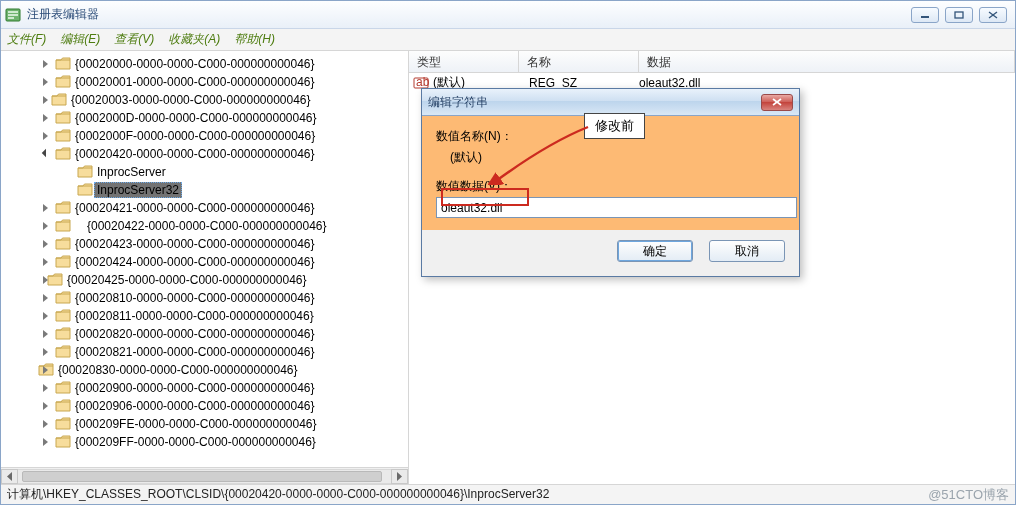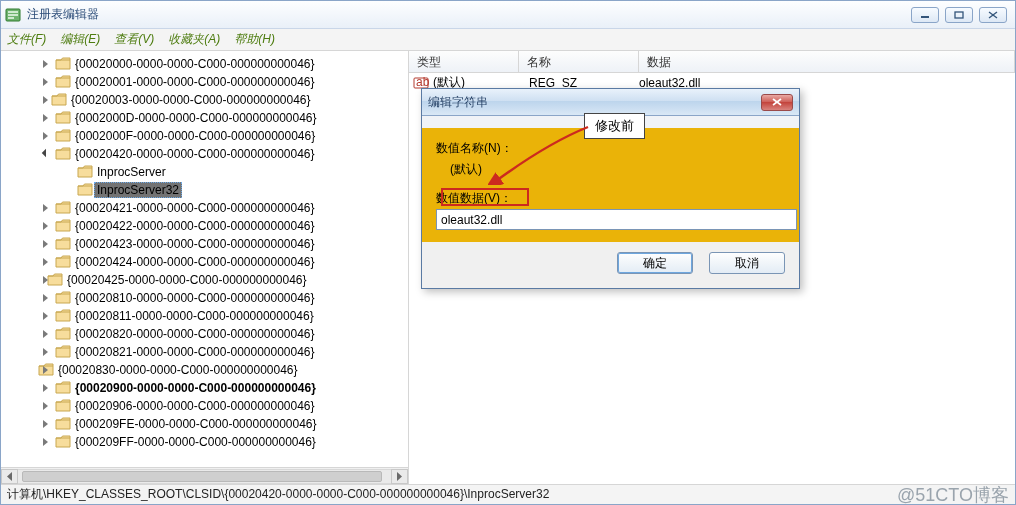--- a/index.html
+++ b/index.html
@@ -98,40 +98,40 @@
   .list-row .val-icon{ width:16px;height:16px;margin:0 4px;}
   .list-row .c-name{ width:96px; }
   .list-row .c-type{ width:110px; padding-left:0;}
   .list-row .c-data{ flex:1; }
   
   .statusbar {
     height:20px; border-top:1px solid #d6d6d6; background:#f4f4f4;
     display:flex; align-items:center; padding:0 6px; color:#222;
     justify-content:space-between;
   }
-  .watermark { color:#9aa4ad; font-size:18px; }
+  .watermark { color:#9aa4ad; font-size:13px; }
   
   .dialog {
     position:absolute; left:420px; top:87px; width:379px;
     border:1px solid #5a7aa3; background:#f0f3f7;
     box-shadow:3px 3px 8px rgba(0,0,0,.25); z-index:10;
   }
   .dlg-title {
     height:27px;
     background:linear-gradient(#e9f2fb,#cfe0f2 45%,#bcd4ec 46%,#d9e8f6);
     border-bottom:1px solid #8aa5c8;
     display:flex; align-items:center; padding:0 6px; color:#1e3a5f; font-weight:bold;
   }
   .dlg-title .t{ flex:1; font-weight:normal; }
   .dlg-close{
     width:32px;height:17px;border:1px solid #9a4a4a;border-radius:3px;
     background:linear-gradient(#e9a9a4,#cf615a 45%,#c24038 46%,#d9837d);
     display:flex;align-items:center;justify-content:center; color:#fff;
   }
-  .dlg-body{ padding:10px 2px 12px 14px; background:#eab308;margin-top:12px;}
+  .dlg-body{ padding:10px 2px 12px 14px; background:#fdba74;}
   .dlg-label{ margin:2px 0;}
   .dlg-static{
     border:none; background:transparent; padding:2px 0 10px 14px;
   }
   .dlg-input{
     width:100%; height:21px; border:1px solid #7a95b5; padding:2px 4px;
     background:#fff;
   }
   .dlg-buttons{
     display:flex; justify-content:flex-end; gap:16px; padding:10px 14px 14px 0;
@@ -265,21 +265,21 @@
               <span class="tree-label">InprocServer32</span>
             </li>
             <li class="tree-row" style="padding-left: 40px; --gl: 42px;">
               <span class="glyph collapsed" style="left:42px"></span>
               <svg class="folder-icon" viewBox="0 0 16 14">
                 <path d="M1 3 L6 3 L7.5 1 L15 1 L15 12 L1 12 Z" fill="#f7dd9c" stroke="#c8a750"></path>
                 <path d="M1 3 L15 3" stroke="#c8a750"></path>
               </svg>
               <span class="tree-label">{00020421-0000-0000-C000-000000000046}</span>
             </li>
-            <li class="tree-row" style="padding-left: 40px; --gl: 42px;">
+            <li class="tree-row" style="padding-left: 40px; gap: 12px; --gl: 42px;">
               <span class="glyph collapsed" style="left:42px"></span>
               <svg class="folder-icon" viewBox="0 0 16 14">
                 <path d="M1 3 L6 3 L7.5 1 L15 1 L15 12 L1 12 Z" fill="#f7dd9c" stroke="#c8a750"></path>
                 <path d="M1 3 L15 3" stroke="#c8a750"></path>
               </svg>
               <span class="tree-label">{00020422-0000-0000-C000-000000000046}</span>
             </li>
             <li class="tree-row" style="padding-left: 40px; --gl: 42px;">
               <span class="glyph collapsed" style="left:42px"></span>
               <svg class="folder-icon" viewBox="0 0 16 14">
@@ -337,21 +337,21 @@
               <span class="tree-label">{00020821-0000-0000-C000-000000000046}</span>
             </li>
             <li class="tree-row" style="padding-left: 23px; --gl: 42px;">
               <span class="glyph collapsed" style="left:42px"></span>
               <svg class="folder-icon" viewBox="0 0 16 14">
                 <path d="M1 3 L6 3 L7.5 1 L15 1 L15 12 L1 12 Z" fill="#f7dd9c" stroke="#c8a750"></path>
                 <path d="M1 3 L15 3" stroke="#c8a750"></path>
               </svg>
               <span class="tree-label">{00020830-0000-0000-C000-000000000046}</span>
             </li>
-            <li class="tree-row" style="padding-left: 40px; font-weight: bold; --gl: 42px;">
+            <li class="tree-row" style="padding-left: 40px; --gl: 42px;">
               <span class="glyph collapsed" style="left:42px"></span>
               <svg class="folder-icon" viewBox="0 0 16 14">
                 <path d="M1 3 L6 3 L7.5 1 L15 1 L15 12 L1 12 Z" fill="#f7dd9c" stroke="#c8a750"></path>
                 <path d="M1 3 L15 3" stroke="#c8a750"></path>
               </svg>
               <span class="tree-label">{00020900-0000-0000-C000-000000000046}</span>
             </li>
             <li class="tree-row" style="padding-left: 40px; --gl: 42px;">
               <span class="glyph collapsed" style="left:42px"></span>
               <svg class="folder-icon" viewBox="0 0 16 14">

